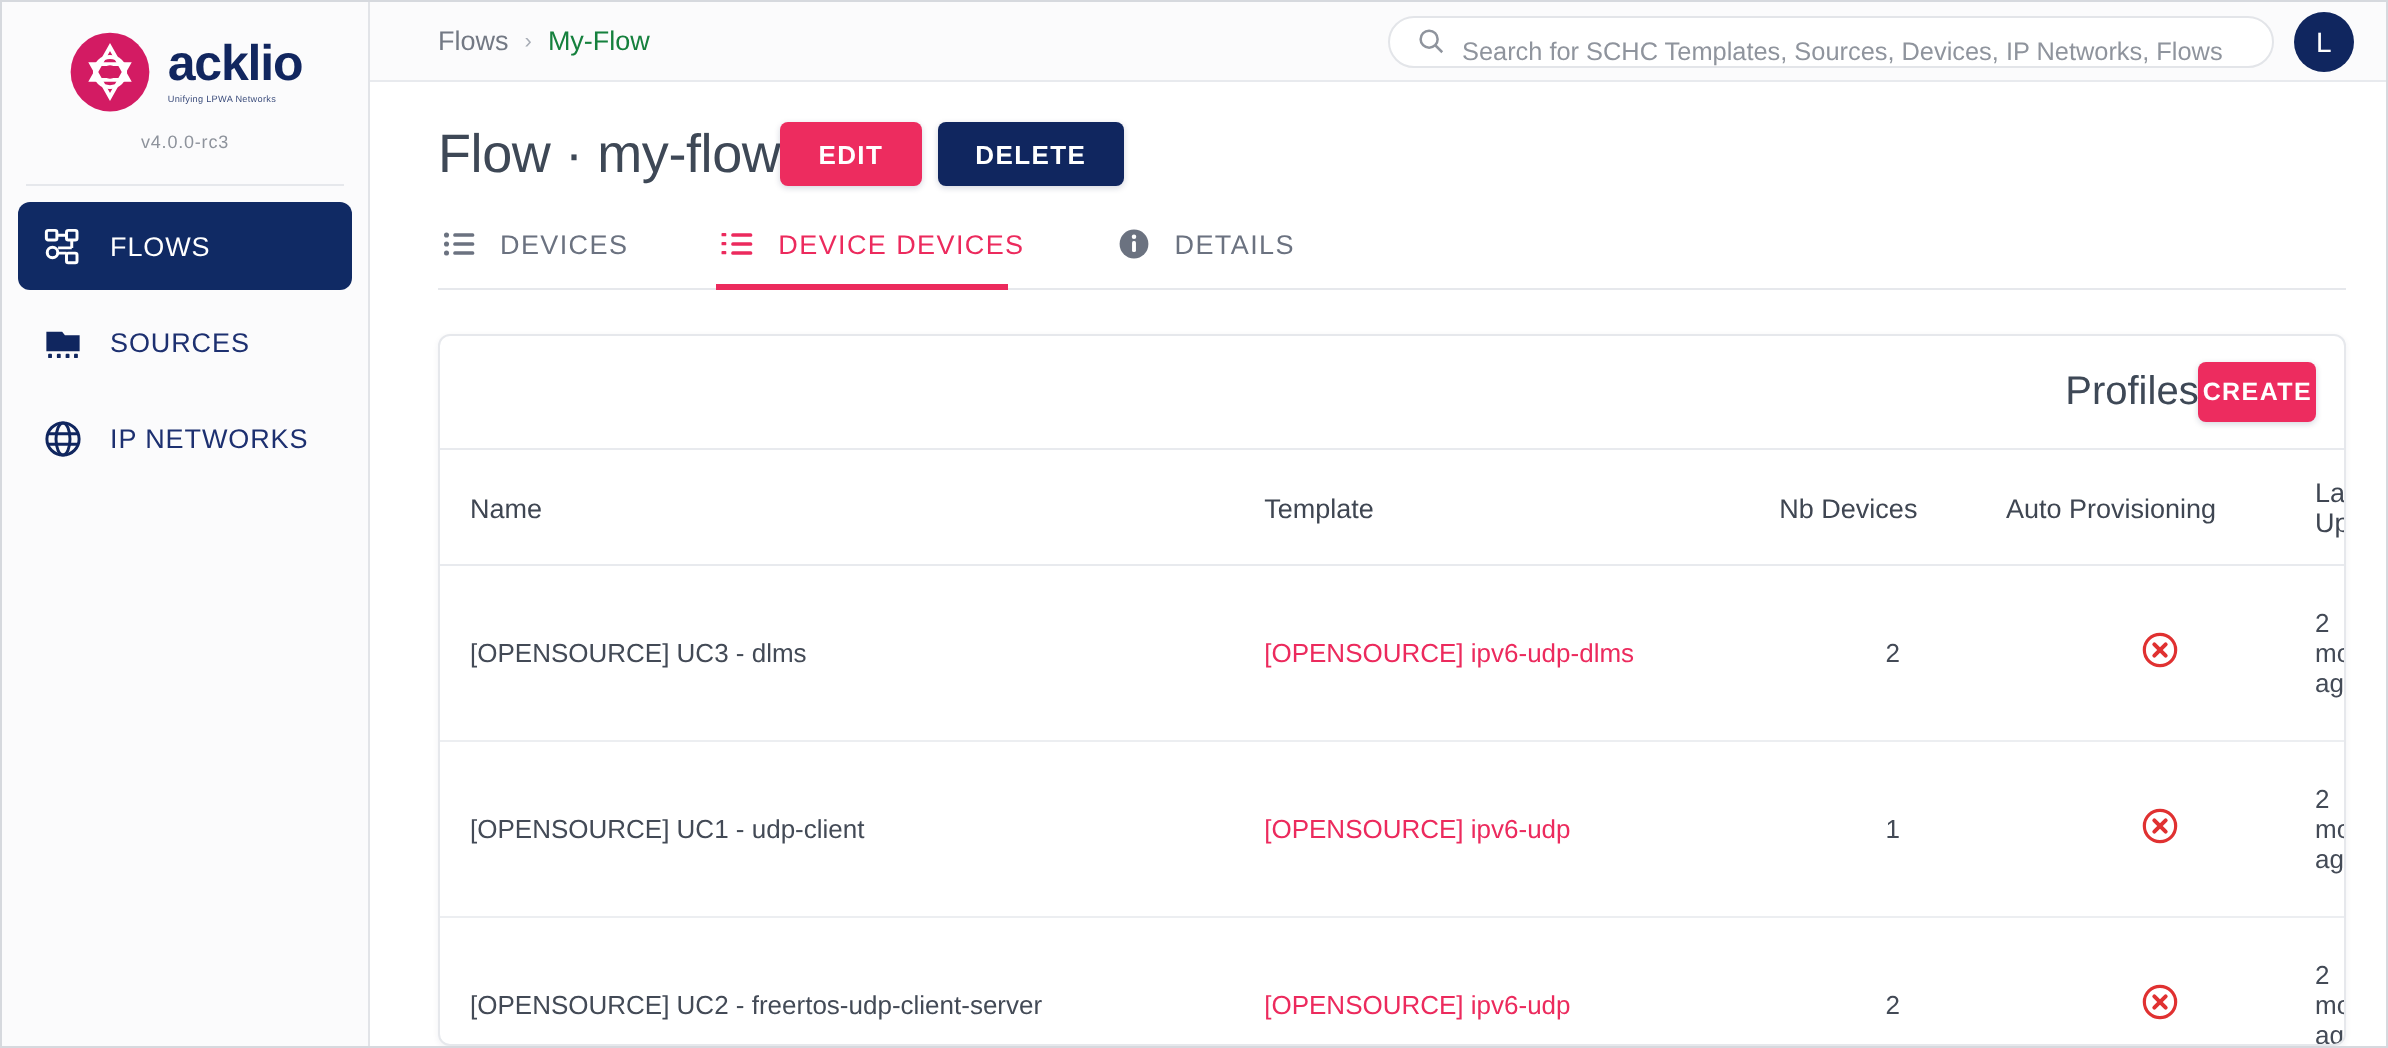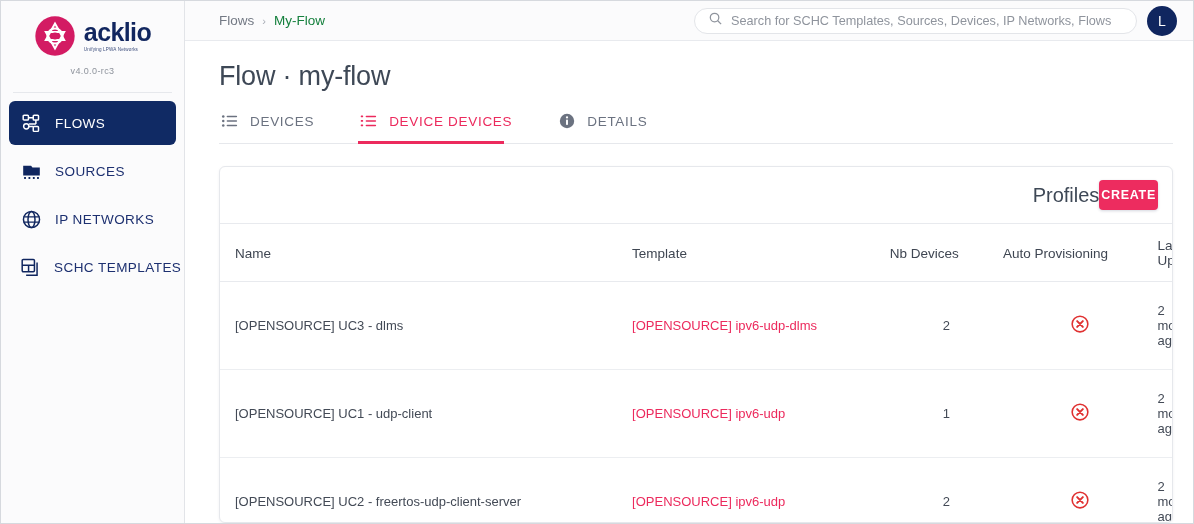--- a/index.html
+++ b/index.html
@@ -121,21 +121,21 @@
     padding: 0 16px 0 34px;
   }
   .breadcrumb { display: flex; align-items: center; gap: 8px; font-size: 13.5px; }
   .crumb-link { color: #737984; cursor: pointer; }
   .crumb-sep { color: #a7acb5; font-size: 11px; }
   .crumb-current { color: #15803d; }
 
   .topright { display: flex; align-items: center; gap: 10px; }
   .search-box {
     display: flex;
-    align-items: center;
+    align-items: flex-end;
     gap: 8px;
     width: 443px;
     height: 26px;
     border: 1px solid #e3e5e9;
     border-radius: 14px;
     background: #ffffff;
     padding: 0 13px;
   }
   .search-box input {
     border: none;
@@ -343,30 +343,20 @@
         <span class="nav-ico">
           <svg viewBox="0 0 24 24" width="21" height="21" fill="none" stroke="#10265f" stroke-width="1.7">
             <circle cx="12" cy="12" r="9.2"></circle>
             <ellipse cx="12" cy="12" rx="4" ry="9.2"></ellipse>
             <path d="M3 9 H21 M3 15 H21"></path>
           </svg>
         </span>
         <span class="nav-label">IP NETWORKS</span>
       </div>
 
-      <div class="nav-item">
-        <span class="nav-ico">
-          <svg viewBox="0 0 24 24" width="21" height="21" fill="none" stroke="#10265f" stroke-width="1.7">
-            <rect x="2.5" y="2.8" width="14" height="14" rx="1.3"></rect>
-            <path d="M2.5 9.5 H16.5 M9.8 9.5 V16.8"></path>
-            <path d="M19.5 6.4 V20.8 H7"></path>
-          </svg>
-        </span>
-        <span class="nav-label">SCHC TEMPLATES</span>
-      </div>
 
     </nav>
   </aside>
 
   <div id="main">
 
     <div class="topbar">
       <div class="breadcrumb">
         <span class="crumb-link">Flows</span>
         <span class="crumb-sep">›</span>
@@ -386,20 +376,24 @@
         <div class="avatar">
           <span>L</span>
         </div>
       </div>
     </div>
 
     <div class="page">
 
       <div class="page-head">
         <div class="page-title">Flow · my-flow</div>
+        <div class="page-actions">
+          <button class="btn btn-pink">EDIT</button>
+          <button class="btn btn-navy">DELETE</button>
+        </div>
       </div>
 
       <div class="tabs">
 
         <div class="tab">
           <span class="tab-ico">
             <svg viewBox="0 0 24 24" width="18" height="18">
               <g fill="#6b7280">
                 <circle cx="3" cy="6" r="1.7"></circle>
                   <rect x="7.5" y="4.9" width="14" height="2.2" rx="1"></rect>

